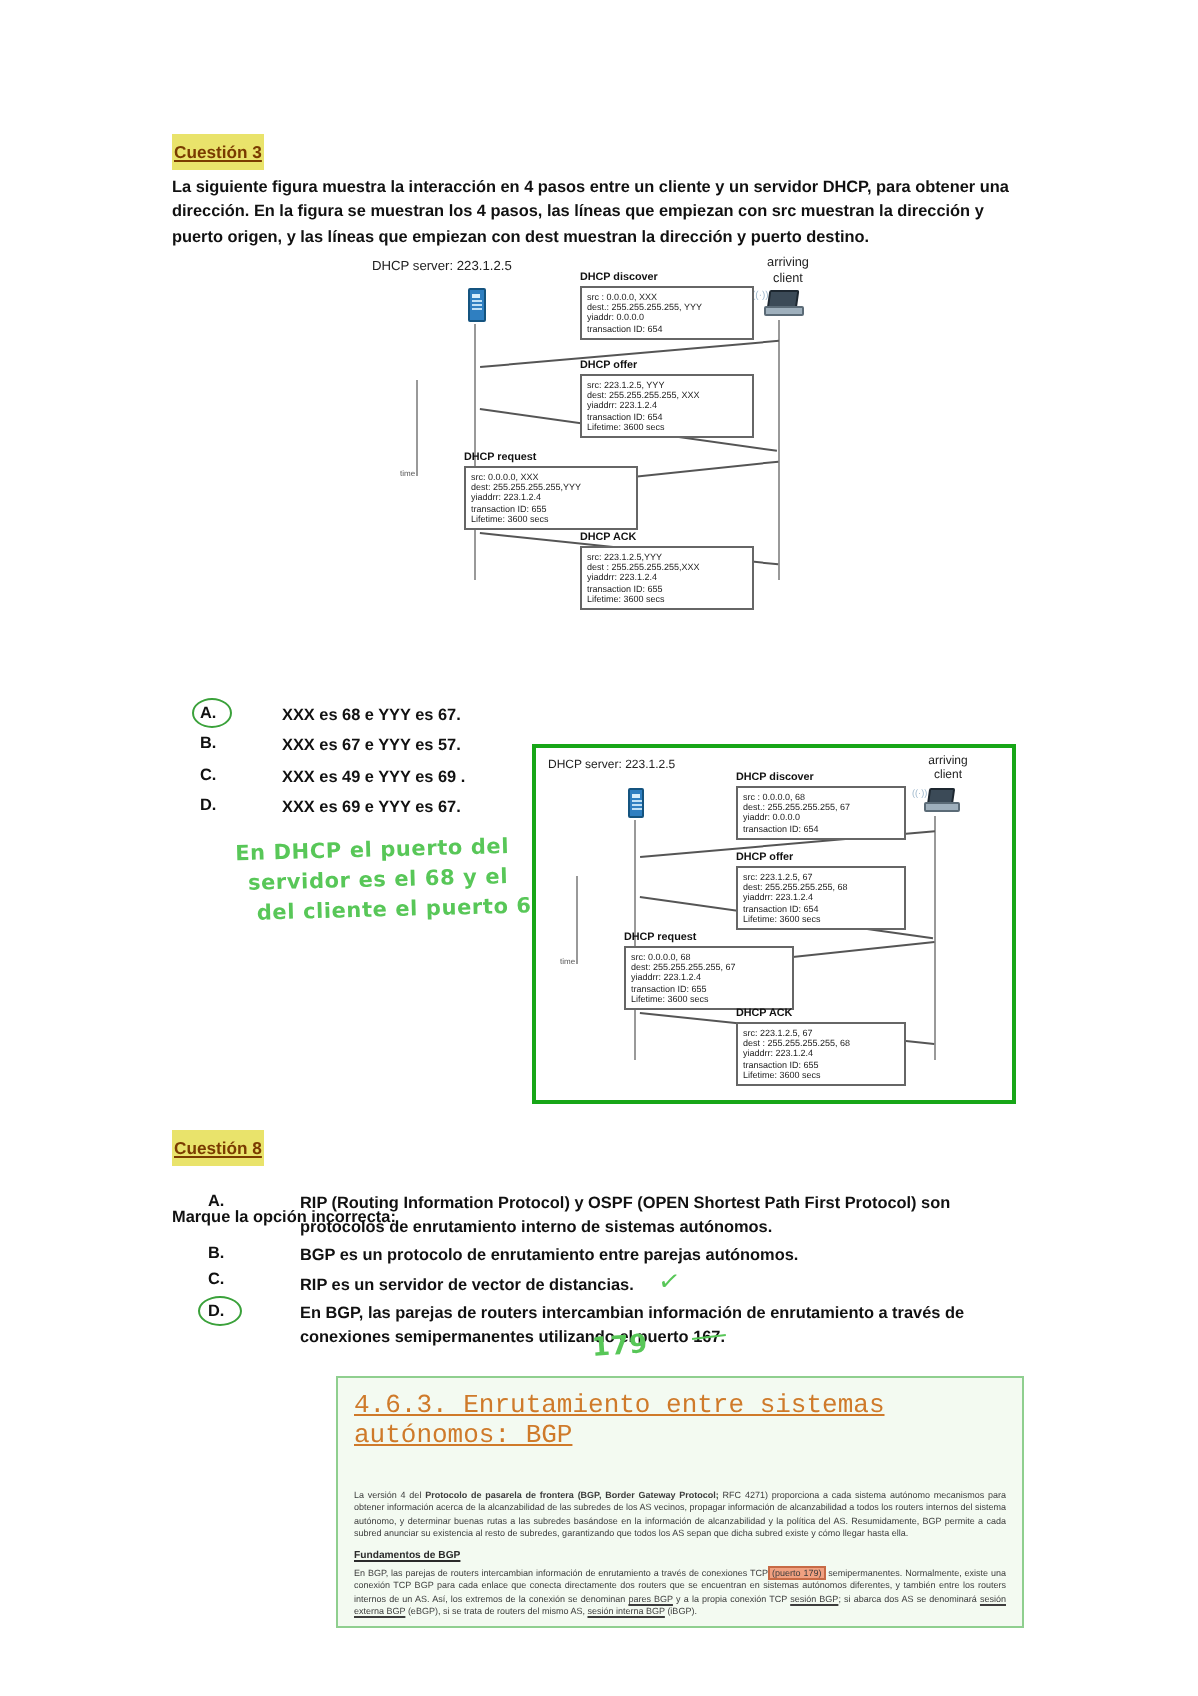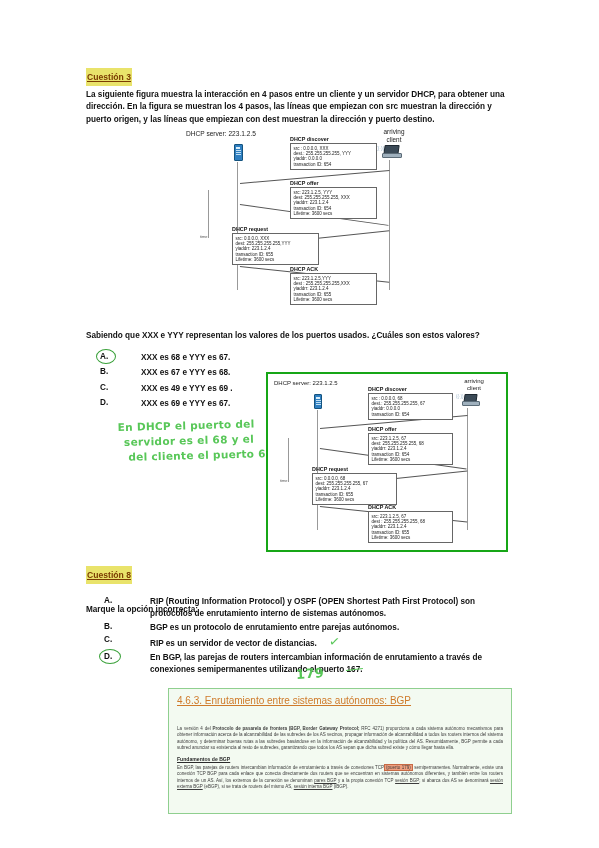--- a/index.html
+++ b/index.html
@@ -81,22 +81,22 @@
   
   .green-box{
     position:absolute;border:2.2px solid #17a617;background:#fff;
   }
   
   .book-box{
     position:absolute;border:1.6px solid #8fcf8f;background:#f3faf1;
     padding:6px 8px;box-sizing:border-box;
   }
   .book-h{
-    font-size:10px;color:#cf7a2a;text-decoration:underline;
-    font-family:Liberation Sans, sans-serif;margin:0 0 20px 0;
+    font-size:13px;color:#cf7a2a;text-decoration:underline;
+    font-family:Liberation Mono, monospace;margin:0 0 20px 0;
   }
   .book-p{
     font-size:4.5px;line-height:6.3px;color:#3c3c3c;text-align:justify;margin:0 0 5px 0;
   }
   .book-sub{font-size:5.1px;font-weight:bold;color:#2b2b2b;text-decoration:underline;margin:0 0 3px 0;}
   .hl{background:#f0a080;padding:0 1px;border:.4px solid #c76a45;}
   .ul{text-decoration:underline;}
   .bk-b{font-weight:bold;}
 
   .strike{position:relative;}
@@ -182,35 +182,32 @@
       <div class="msg-box" style="width:80px;margin-top:1px;">
         <div class="msg-line">src: 223.1.2.5,YYY</div>
         <div class="msg-line">dest : 255.255.255.255,XXX</div>
         <div class="msg-line">yiaddrr: 223.1.2.4</div>
         <div class="msg-line">transaction ID: 655</div>
         <div class="msg-line">Lifetime: 3600 secs</div>
       </div>
     </div>
   </div>
 
-  <div style="position:absolute;left:86px;top:330px;width:420px;">
-    <div class="body-t">Sabiendo que XXX e YYY representan los valores de los puertos usados. ¿Cuáles son estos valores?</div>
-  </div>
 
   <div style="position:absolute;left:100px;top:352px;width:180px;">
     <div class="opt-row">
       <div class="opt-letter">
         <span class="circle-mark"></span>
         <span>A.</span>
       </div>
       <div class="opt-text">XXX es 68 e YYY es 67.</div>
     </div>
     <div class="opt-row">
       <div class="opt-letter">B.</div>
-      <div class="opt-text">XXX es 67 e YYY es 68.</div>
+      <div class="opt-text">XXX es 67 e YYY es 57.</div>
     </div>
     <div class="opt-row">
       <div class="opt-letter">C.</div>
       <div class="opt-text">XXX es 49 e YYY es 69 .</div>
     </div>
     <div class="opt-row">
       <div class="opt-letter">D.</div>
       <div class="opt-text">XXX es 69 e YYY es 67.</div>
     </div>
   </div>

